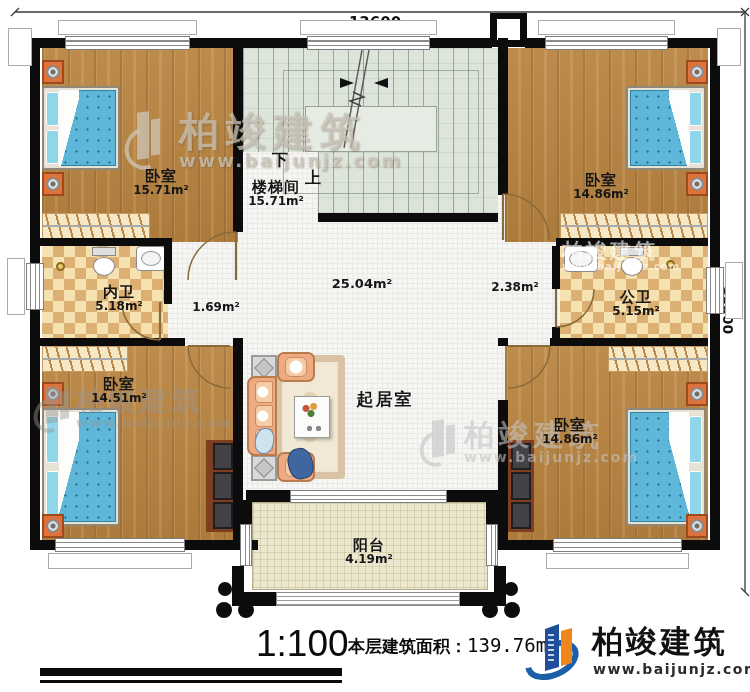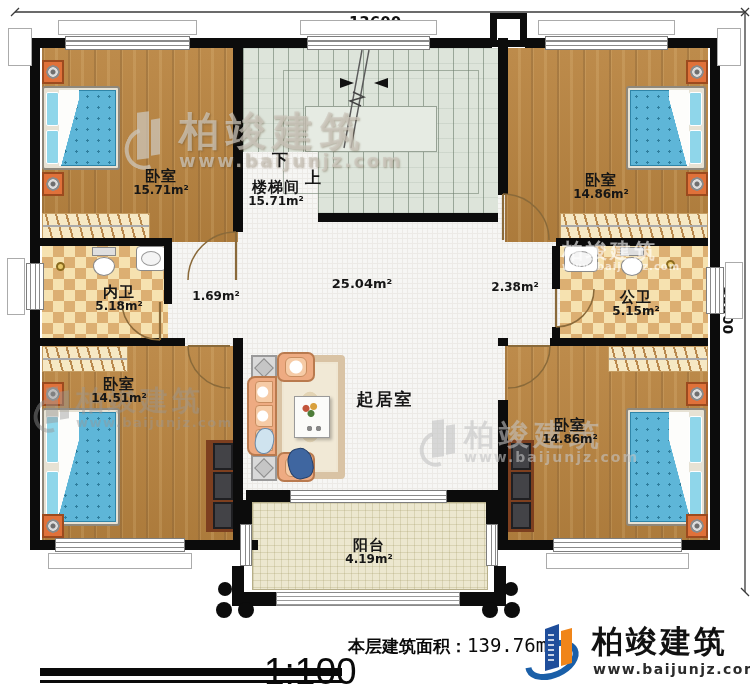--- a/index.html
+++ b/index.html
@@ -390,34 +390,34 @@
   <div class="lbl updown" style="left:280px;top:160px;">下</div>
   <div class="lbl updown" style="left:313px;top:178px;">上</div>
   <div class="lbl room-name" style="left:276px;top:187px;">楼梯间</div>
   <div class="lbl room-area" style="left:276px;top:201px;">15.71m²</div>
   <div class="lbl room-name" style="left:601px;top:180px;">卧室</div>
   <div class="lbl room-area" style="left:601px;top:194px;">14.86m²</div>
   <div class="lbl room-name" style="left:119px;top:292px;">内卫</div>
   <div class="lbl room-area" style="left:119px;top:306px;">5.18m²</div>
   <div class="lbl room-name" style="left:636px;top:297px;">公卫</div>
   <div class="lbl room-area" style="left:636px;top:311px;">5.15m²</div>
-  <div class="lbl room-area" style="left:216px;top:296px;">1.69m²</div>
+  <div class="lbl room-area" style="left:216px;top:307px;">1.69m²</div>
   <div class="lbl room-area" style="left:515px;top:287px;">2.38m²</div>
   <div class="lbl room-area" style="left:362px;top:283px;font-size:13px;">25.04m²</div>
   <div class="lbl big-name" style="left:385px;top:399px;">起居室</div>
   <div class="lbl room-name" style="left:119px;top:384px;">卧室</div>
   <div class="lbl room-area" style="left:119px;top:398px;">14.51m²</div>
   <div class="lbl room-name" style="left:570px;top:425px;">卧室</div>
   <div class="lbl room-area" style="left:570px;top:439px;">14.86m²</div>
   <div class="lbl room-name" style="left:369px;top:545px;">阳台</div>
   <div class="lbl room-area" style="left:369px;top:559px;">4.19m²</div>
 
   <div class="abs" style="left:40px;top:668px;width:302px;height:8px;background:#0a0a0a;"></div>
   <div class="abs" style="left:40px;top:680px;width:302px;height:3px;background:#0a0a0a;"></div>
-  <div class="tb-scale" style="left:256px;top:653px;margin-left:8px;">1:100</div>
+  <div class="tb-scale" style="left:256px;top:625px;">1:100</div>
   <div class="tb-row" style="left:348px;top:634px;">
     <span class="cjk">本层建筑面积：</span><span class="val">139.76m²</span>
   </div>
 
   <svg class="abs" style="left:524px;top:620px;" width="62" height="66" viewBox="0 0 62 66">
     <ellipse cx="28" cy="40" rx="25" ry="15" fill="none" stroke="#1a5fa8" stroke-width="6" transform="rotate(-24 28 40)" stroke-dasharray="66 36"></ellipse>
     <polygon points="21,9 35,4 35,47 21,51" fill="#1f4e9b"></polygon>
     <polygon points="37,11 48,8 48,43 37,46" fill="#f08519"></polygon>
     <path d="M24 15 h6 M24 20 h6 M24 25 h6 M24 30 h6 M24 35 h6 M24 40 h6" stroke="#fff" stroke-width="1.6"></path>
   </svg>

